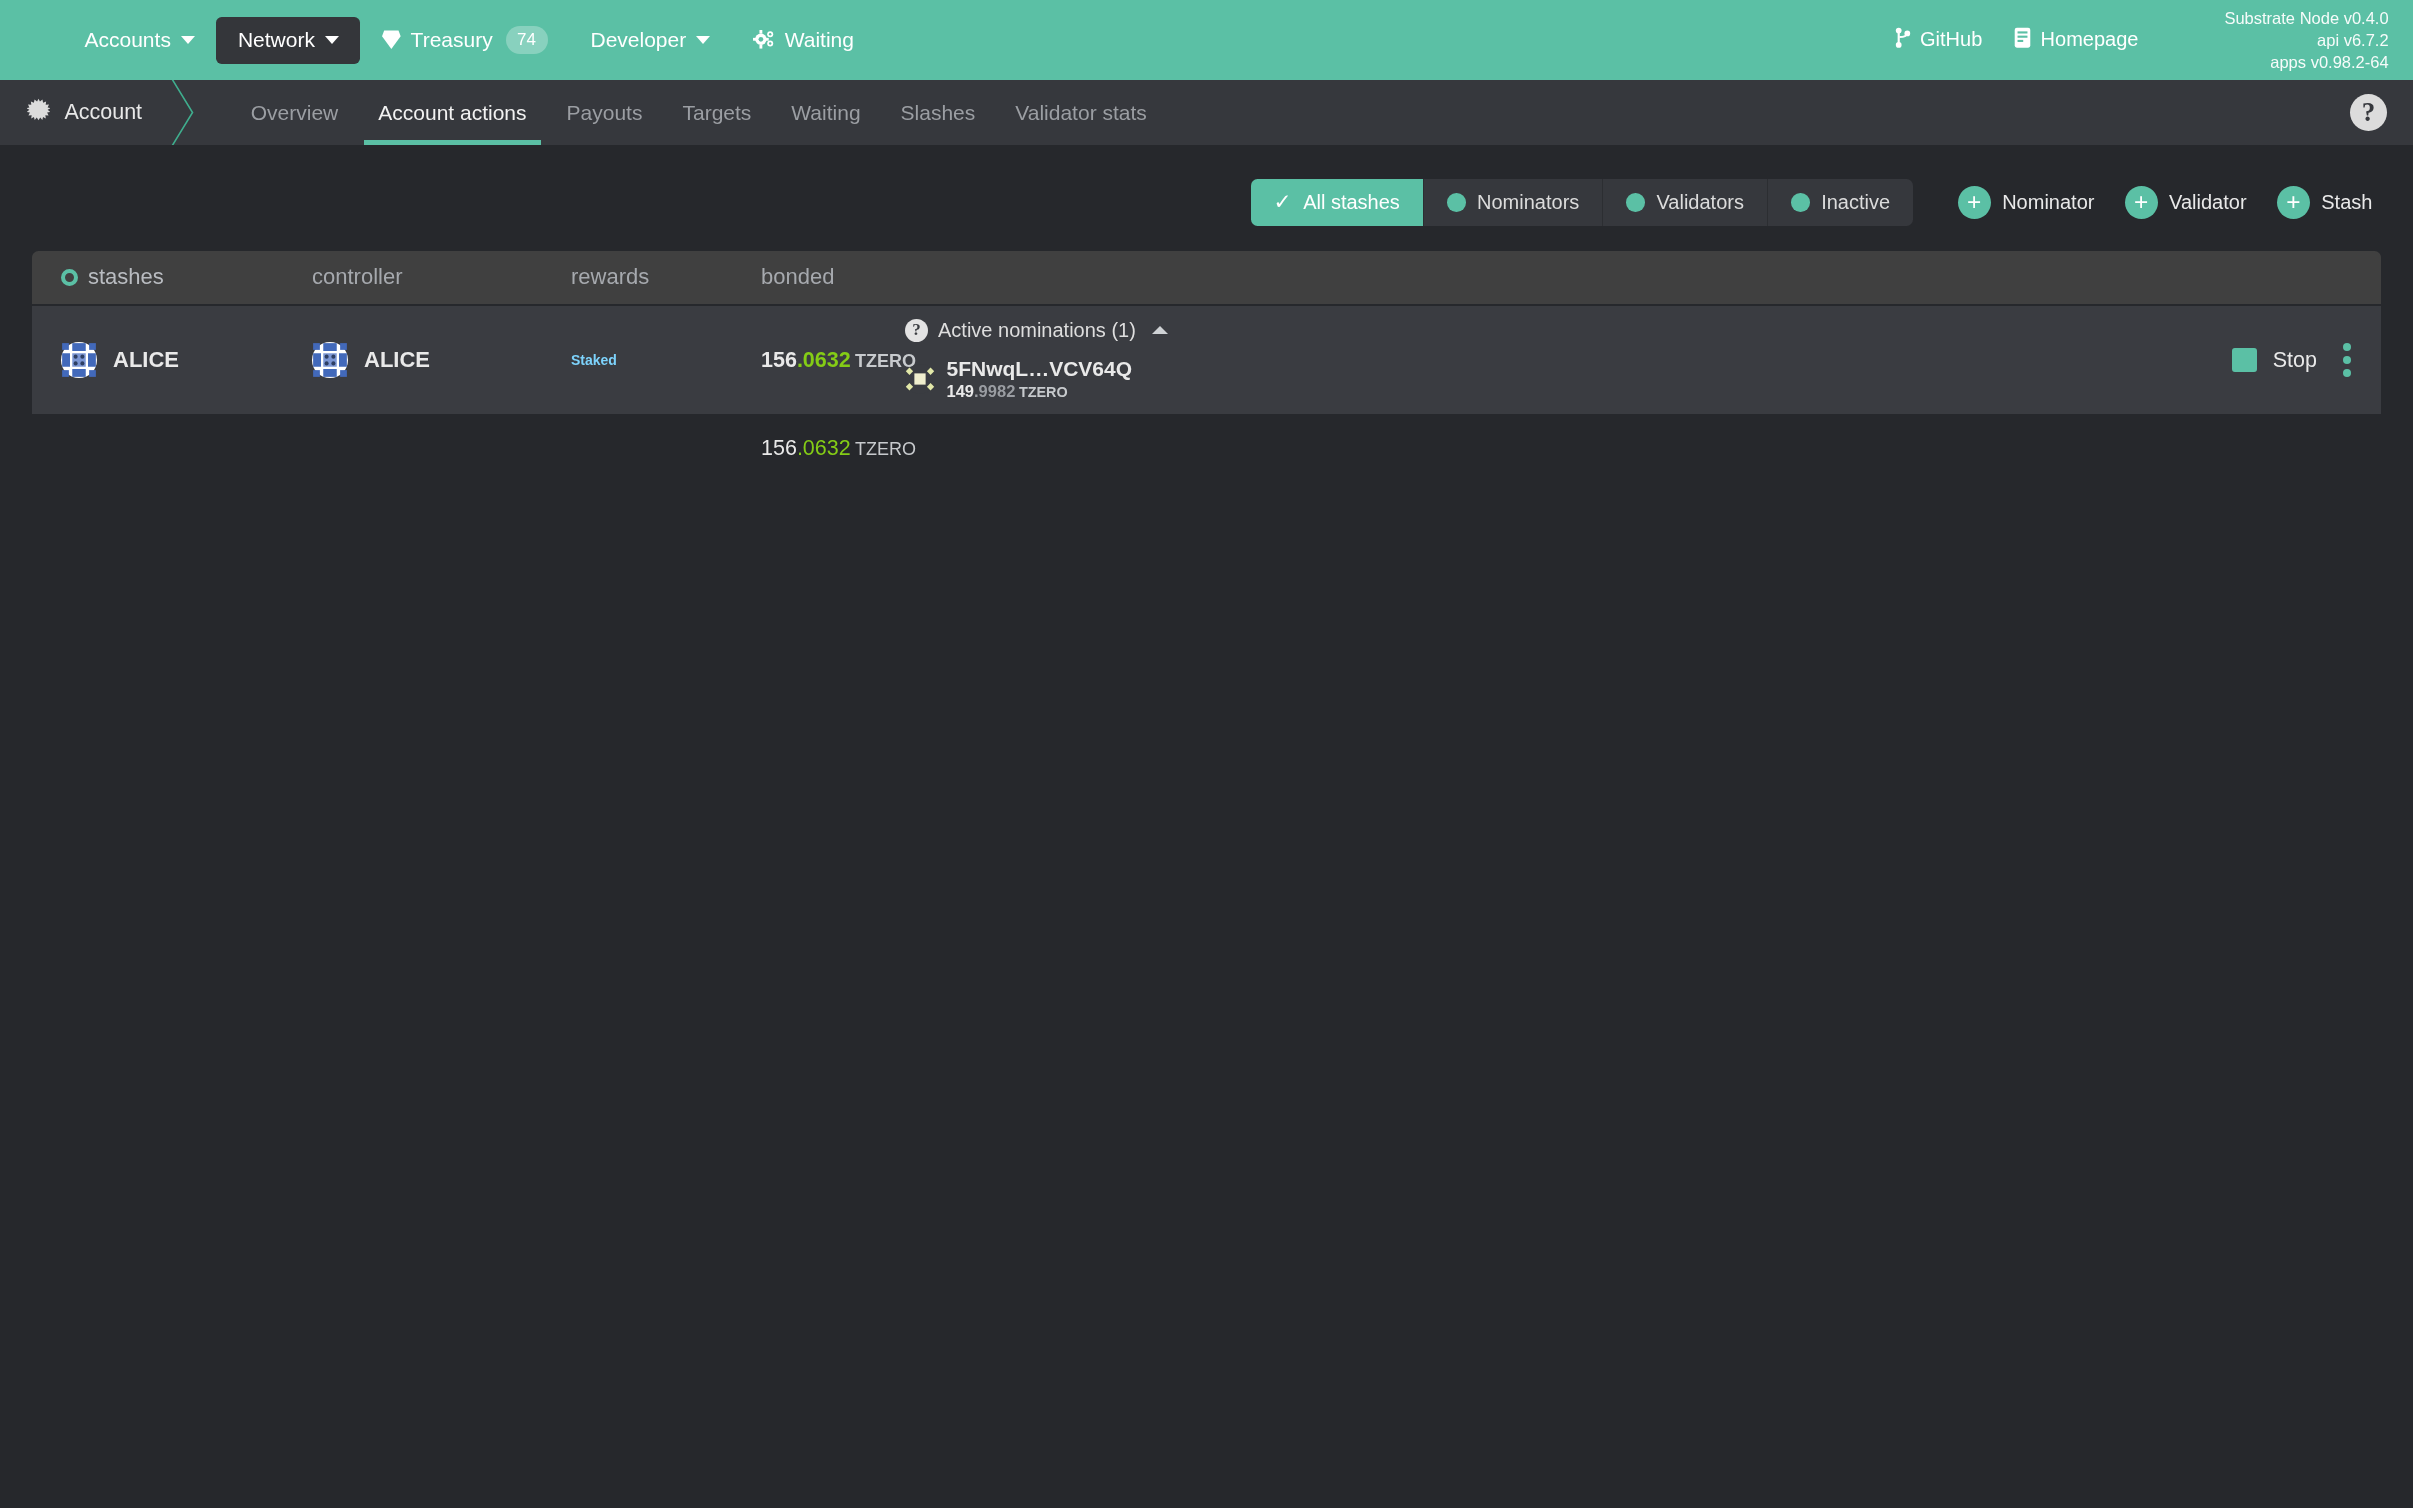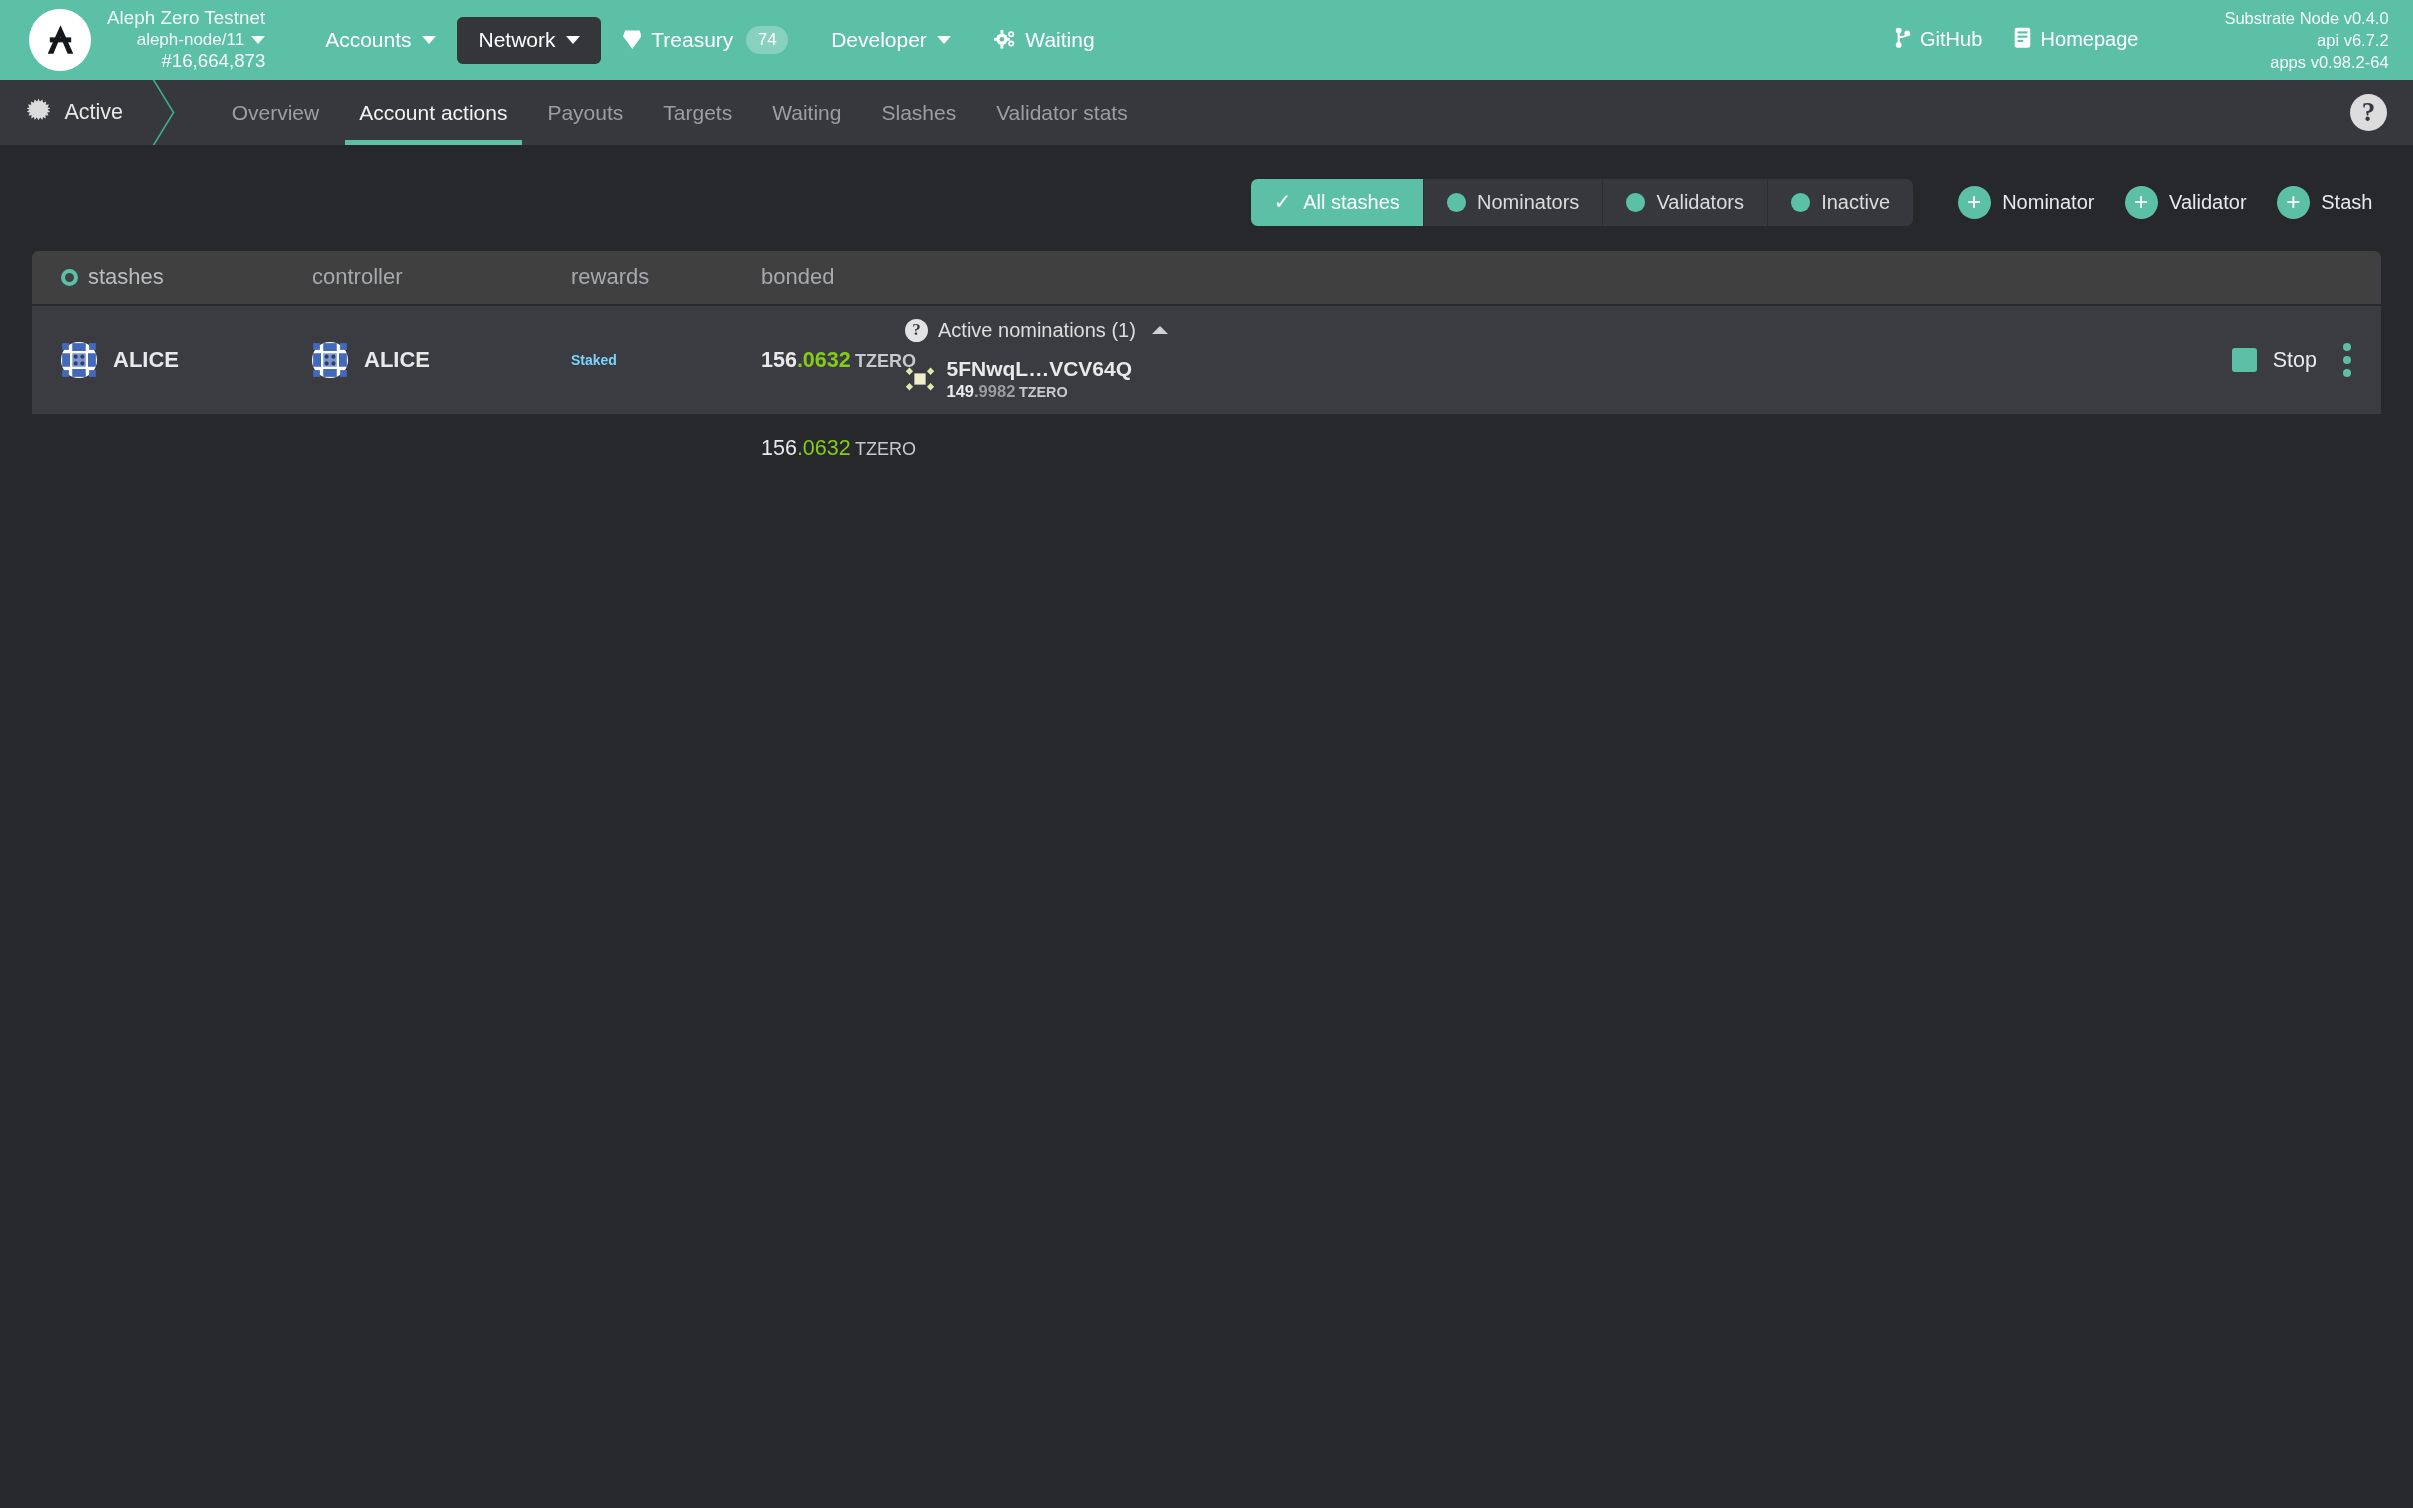--- a/index.html
+++ b/index.html
@@ -252,36 +252,20 @@
     padding-left: 29px;
     height: 69px;
   }
   .tf-spacer { width: 700px; }
 </style>
 </head>
 <body>
 
 <div class="topbar">
 
-  <div class="brand">
-    <div class="logo-circle">
-      <svg width="37" height="37" viewBox="0 0 52 52">
-        <path d="M26 6 L44 46 L36 46 L26 22 L16 46 L8 46 Z" fill="#14181d"></path>
-        <rect x="11" y="23" width="30" height="7" fill="#14181d"></rect>
-      </svg>
-    </div>
-    <div class="brand-text">
-      <div class="brand-name">Aleph Zero Testnet</div>
-      <div class="brand-node">
-        <span>aleph-node/11</span>
-        <span class="caret"></span>
-      </div>
-      <div class="brand-block">#16,664,873</div>
-    </div>
-  </div>
 
   <div class="navitems">
 
     <div class="navitem">
       <span>Accounts</span>
       <span class="caret"></span>
     </div>
 
     <div class="navitem active">
       <span>Network</span>
@@ -359,21 +343,21 @@
 </div>
 
 <div class="tabbar">
 
   <div class="crumb">
     <span class="ic">
       <svg width="23" height="23" viewBox="0 0 32 32">
         <path d="M16 1 18 5 21.5 2.2 22.4 6.6 26.6 4.9 26 9.4 30.6 9 28.7 13.1 33 14 28.7 16.5 32.3 19.3 28 20.2 30 24.3 25.5 24 26.2 28.5 22.3 26.3 21.3 30.7 18.4 27.2 16 31 13.6 27.2 10.7 30.7 9.7 26.3 5.8 28.5 6.5 24 2 24.3 4 20.2 -0.3 19.3 3.3 16.5 -1 14 3.3 13.1 1.4 9 6 9.4 5.4 4.9 9.6 6.6 10.5 2.2 14 5Z" fill="#dcdcdc"></path>
       </svg>
     </span>
-    <span>Active</span>
+    <span>Account</span>
   </div>
 
   <div class="crumb-chevron">
     <svg width="43" height="65" viewBox="0 0 60 90">
       <path d="M14 -4 L44 45 L14 94" stroke="#3fae8e" stroke-width="2.2" fill="none"></path>
     </svg>
   </div>
 
   <div class="tabs">
     <div class="tab">

